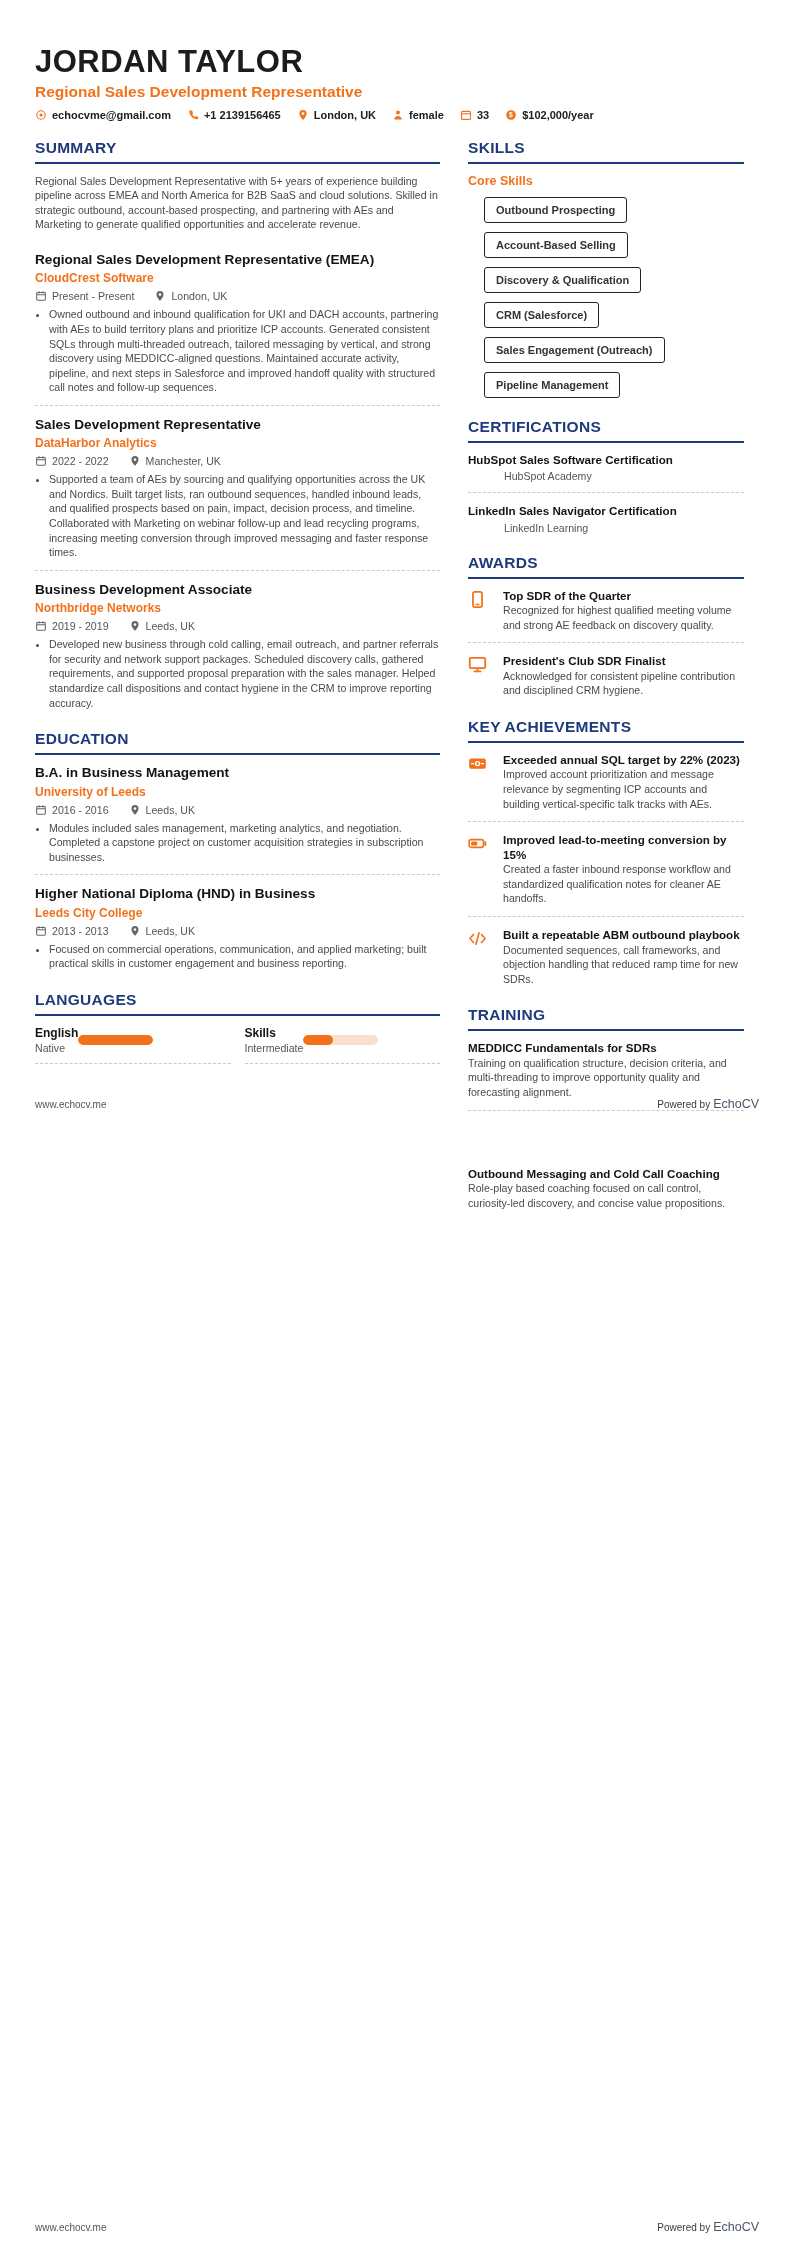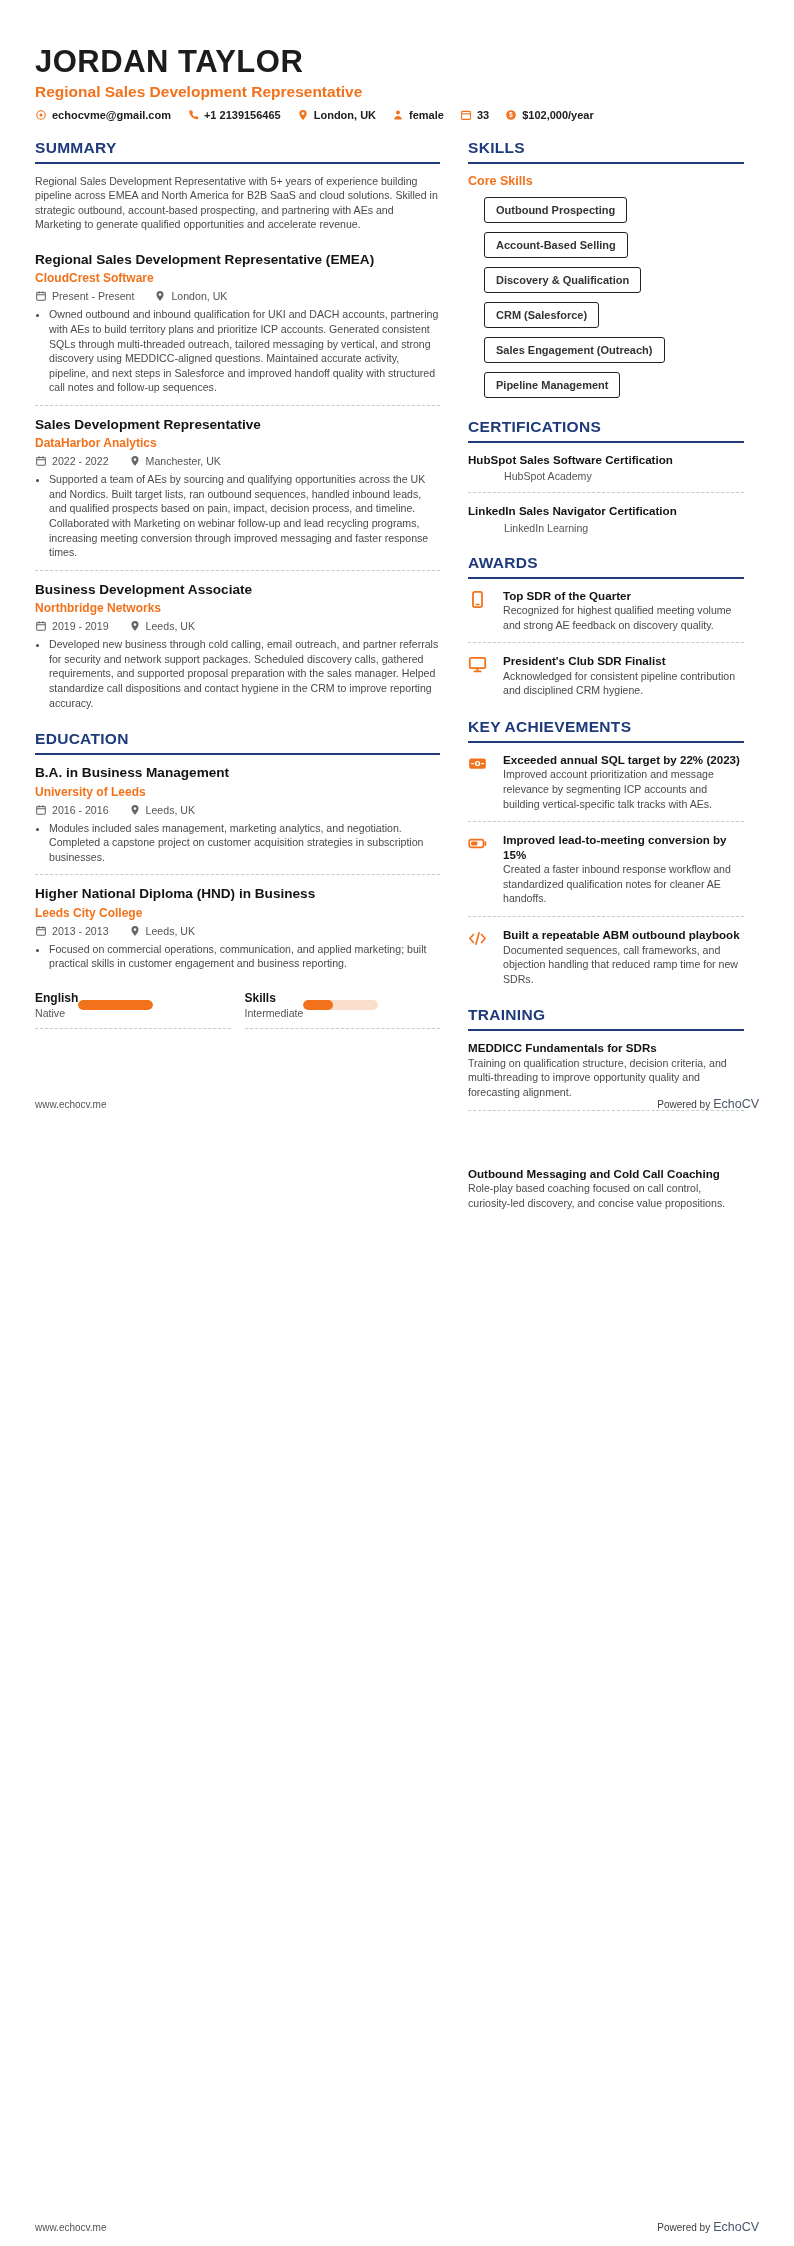--- a/index.html
+++ b/index.html
@@ -262,20 +262,21 @@
                 <span>Leeds, UK</span>
               </span>
             </div>
             <ul class="bullets">
               <li>Focused on commercial operations, communication, and applied marketing; built practical skills in customer engagement and business reporting.</li>
             </ul>
           </div>
         </div>
 
         <div class="section">
+          <div class="sec-h">LANGUAGES</div>
           <div class="lang-grid">
             <div class="lang-item">
               <div>
                 <div class="lang-name">English</div>
                 <div class="lang-level">Native</div>
               </div>
               <div class="bar">
                 <div class="bar-fill" style="width: 100%;"></div>
               </div>
             </div>

